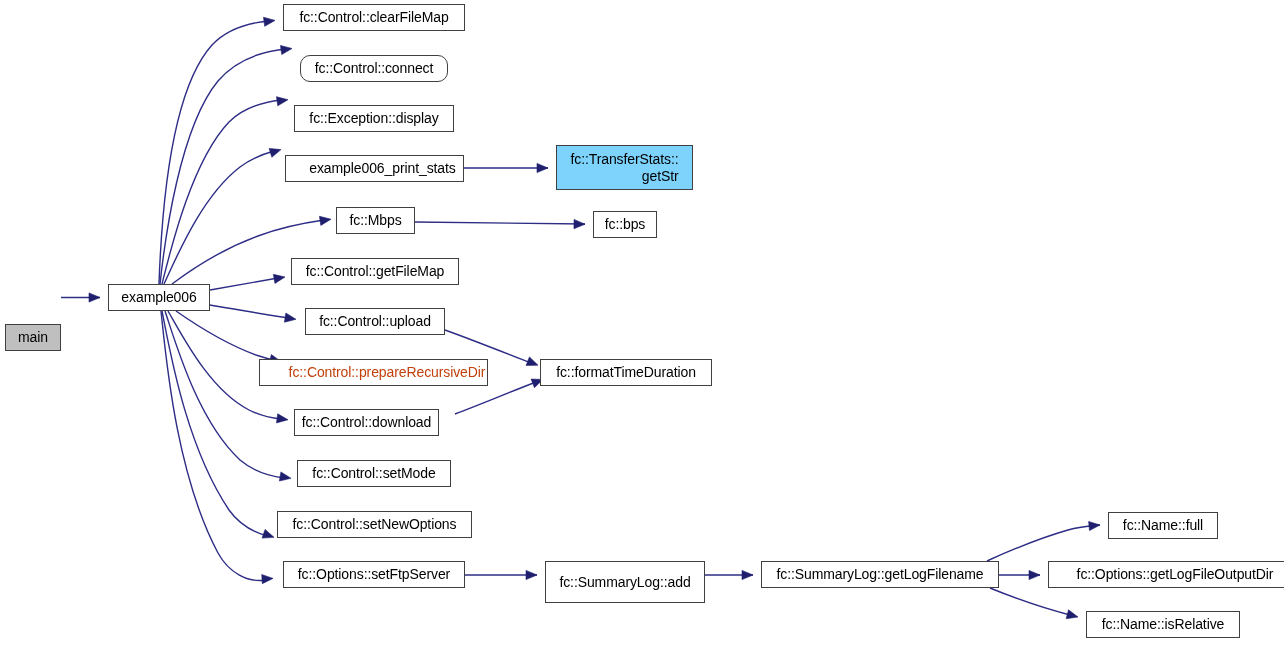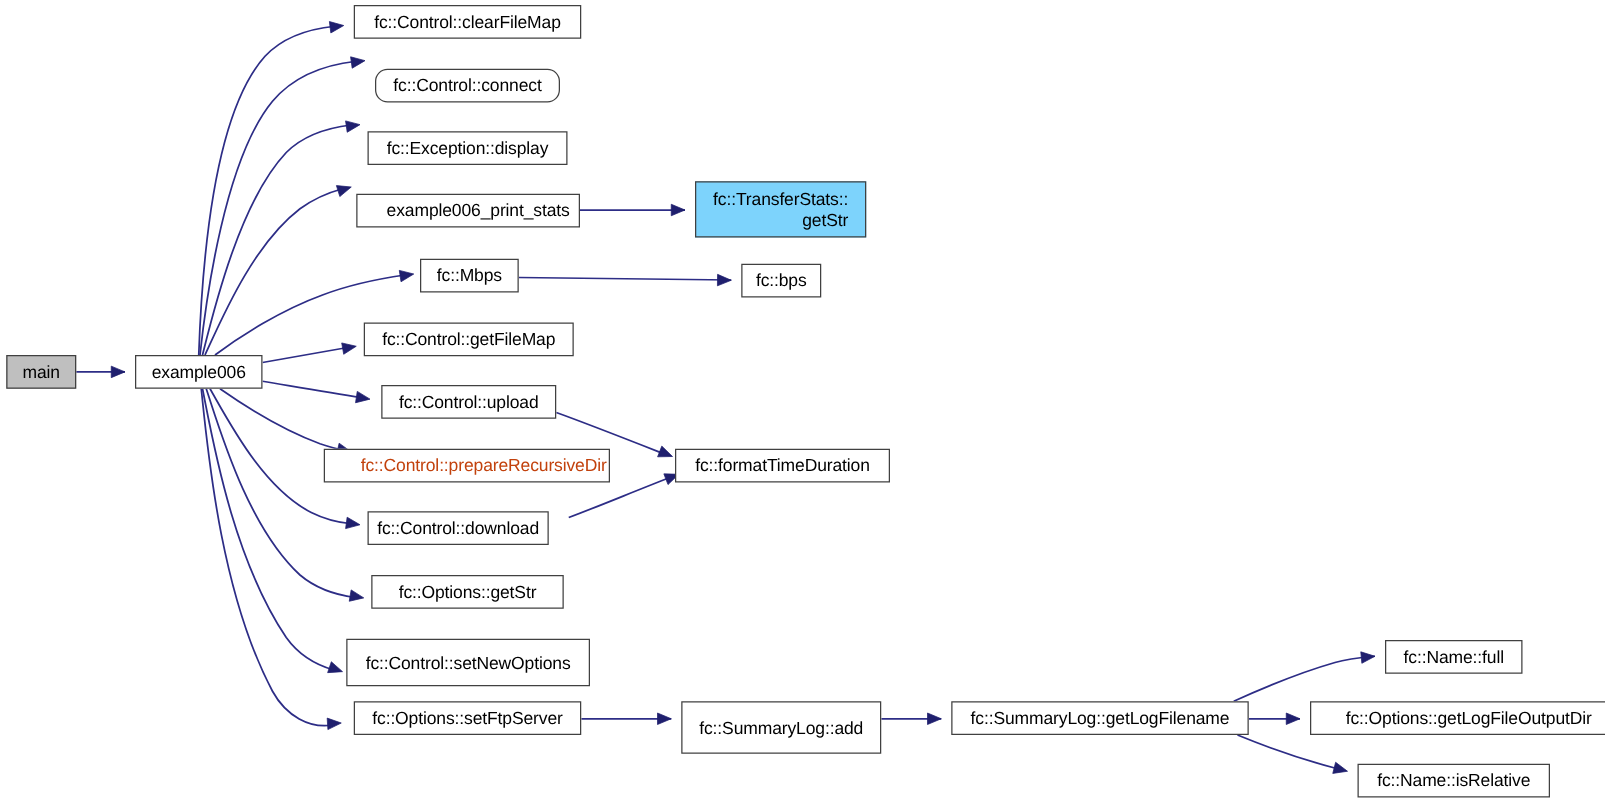--- a/index.html
+++ b/index.html
@@ -33,20 +33,21 @@
     justify-content: center;
     text-align: right;
     font-size: 14px;
     line-height: 17px;
     letter-spacing: -0.1px;
     white-space: pre-line;
     cursor: default;
   }
   .node-box.highlight {
     background: #bfbfbf;
+    margin-top: 40px;
   }
   .edge-path {
     fill: none;
     stroke: #2d2d86;
     stroke-width: 1.4px;
   }
   .edge-head {
     fill: #1f1f6e;
     stroke: #1f1f6e;
     stroke-width: 0.6px;
@@ -157,22 +158,22 @@
       <div class="node-box" style="left: 285px; top: 155px; width: 179px; height: 27px; border-color: rgb(64, 64, 64); background: rgb(255, 255, 255); color: rgb(0, 0, 0); padding-left: 16px;">example006_print_stats</div>
       <div class="node-box" style="left: 556px; top: 145px; width: 137px; height: 45px; border-color: rgb(64, 64, 64); background: #7dd3fc; color: rgb(0, 0, 0);">fc::TransferStats::
 getStr</div>
       <div class="node-box" style="left: 336px; top: 207px; width: 79px; height: 27px; border-color: rgb(64, 64, 64); background: rgb(255, 255, 255); color: rgb(0, 0, 0);">fc::Mbps</div>
       <div class="node-box" style="left: 593px; top: 211px; width: 64px; height: 27px; border-color: rgb(64, 64, 64); background: rgb(255, 255, 255); color: rgb(0, 0, 0);">fc::bps</div>
       <div class="node-box" style="left: 291px; top: 258px; width: 168px; height: 27px; border-color: rgb(64, 64, 64); background: rgb(255, 255, 255); color: rgb(0, 0, 0);">fc::Control::getFileMap</div>
       <div class="node-box" style="left: 305px; top: 308px; width: 140px; height: 27px; border-color: rgb(64, 64, 64); background: rgb(255, 255, 255); color: #000000;">fc::Control::upload</div>
       <div class="node-box" style="left: 259px; top: 359px; width: 229px; height: 27px; border-color: rgb(64, 64, 64); background: rgb(255, 255, 255); color: #c2410c; padding-left: 27px;">fc::Control::prepareRecursiveDir</div>
       <div class="node-box" style="left: 540px; top: 359px; width: 172px; height: 27px; border-color: rgb(64, 64, 64); background: rgb(255, 255, 255); color: rgb(0, 0, 0);">fc::formatTimeDuration</div>
       <div class="node-box" style="left: 294px; top: 409px; width: 145px; height: 27px; border-color: rgb(64, 64, 64); background: rgb(255, 255, 255); color: rgb(0, 0, 0);">fc::Control::download</div>
-      <div class="node-box" style="left: 297px; top: 460px; width: 154px; height: 27px; border-color: rgb(64, 64, 64); background: rgb(255, 255, 255); color: rgb(0, 0, 0);">fc::Options::getStr</div>
-      <div class="node-box" style="left: 277px; top: 511px; width: 195px; height: 38px; border-color: rgb(64, 64, 64); background: rgb(255, 255, 255); color: rgb(0, 0, 0);">fc::Control::setNewOptions</div>
+      <div class="node-box" style="left: 297px; top: 460px; width: 154px; height: 27px; border-color: rgb(64, 64, 64); background: rgb(255, 255, 255); color: rgb(0, 0, 0);">fc::Control::setMode</div>
+      <div class="node-box" style="left: 277px; top: 511px; width: 195px; height: 27px; border-color: rgb(64, 64, 64); background: rgb(255, 255, 255); color: rgb(0, 0, 0);">fc::Control::setNewOptions</div>
       <div class="node-box" style="left: 283px; top: 561px; width: 182px; height: 27px; border-color: rgb(64, 64, 64); background: rgb(255, 255, 255); color: rgb(0, 0, 0);">fc::Options::setFtpServer</div>
       <div class="node-box" style="left: 545px; top: 561px; width: 160px; height: 42px; border-color: rgb(64, 64, 64); background: rgb(255, 255, 255); color: rgb(0, 0, 0);">fc::SummaryLog::add</div>
       <div class="node-box" style="left: 761px; top: 561px; width: 238px; height: 27px; border-color: rgb(64, 64, 64); background: rgb(255, 255, 255); color: rgb(0, 0, 0);">fc::SummaryLog::getLogFilename</div>
       <div class="node-box" style="left: 1108px; top: 512px; width: 110px; height: 27px; border-color: rgb(64, 64, 64); background: rgb(255, 255, 255); color: rgb(0, 0, 0);">fc::Name::full</div>
       <div class="node-box" style="left: 1048px; top: 561px; width: 254px; height: 27px; border-color: rgb(64, 64, 64); background: rgb(255, 255, 255); color: rgb(0, 0, 0);">fc::Options::getLogFileOutputDir</div>
       <div class="node-box" style="left: 1086px; top: 611px; width: 154px; height: 27px; border-color: rgb(64, 64, 64); background: rgb(255, 255, 255); color: rgb(0, 0, 0);">fc::Name::isRelative</div>
     </div>
 
 </div>
 

